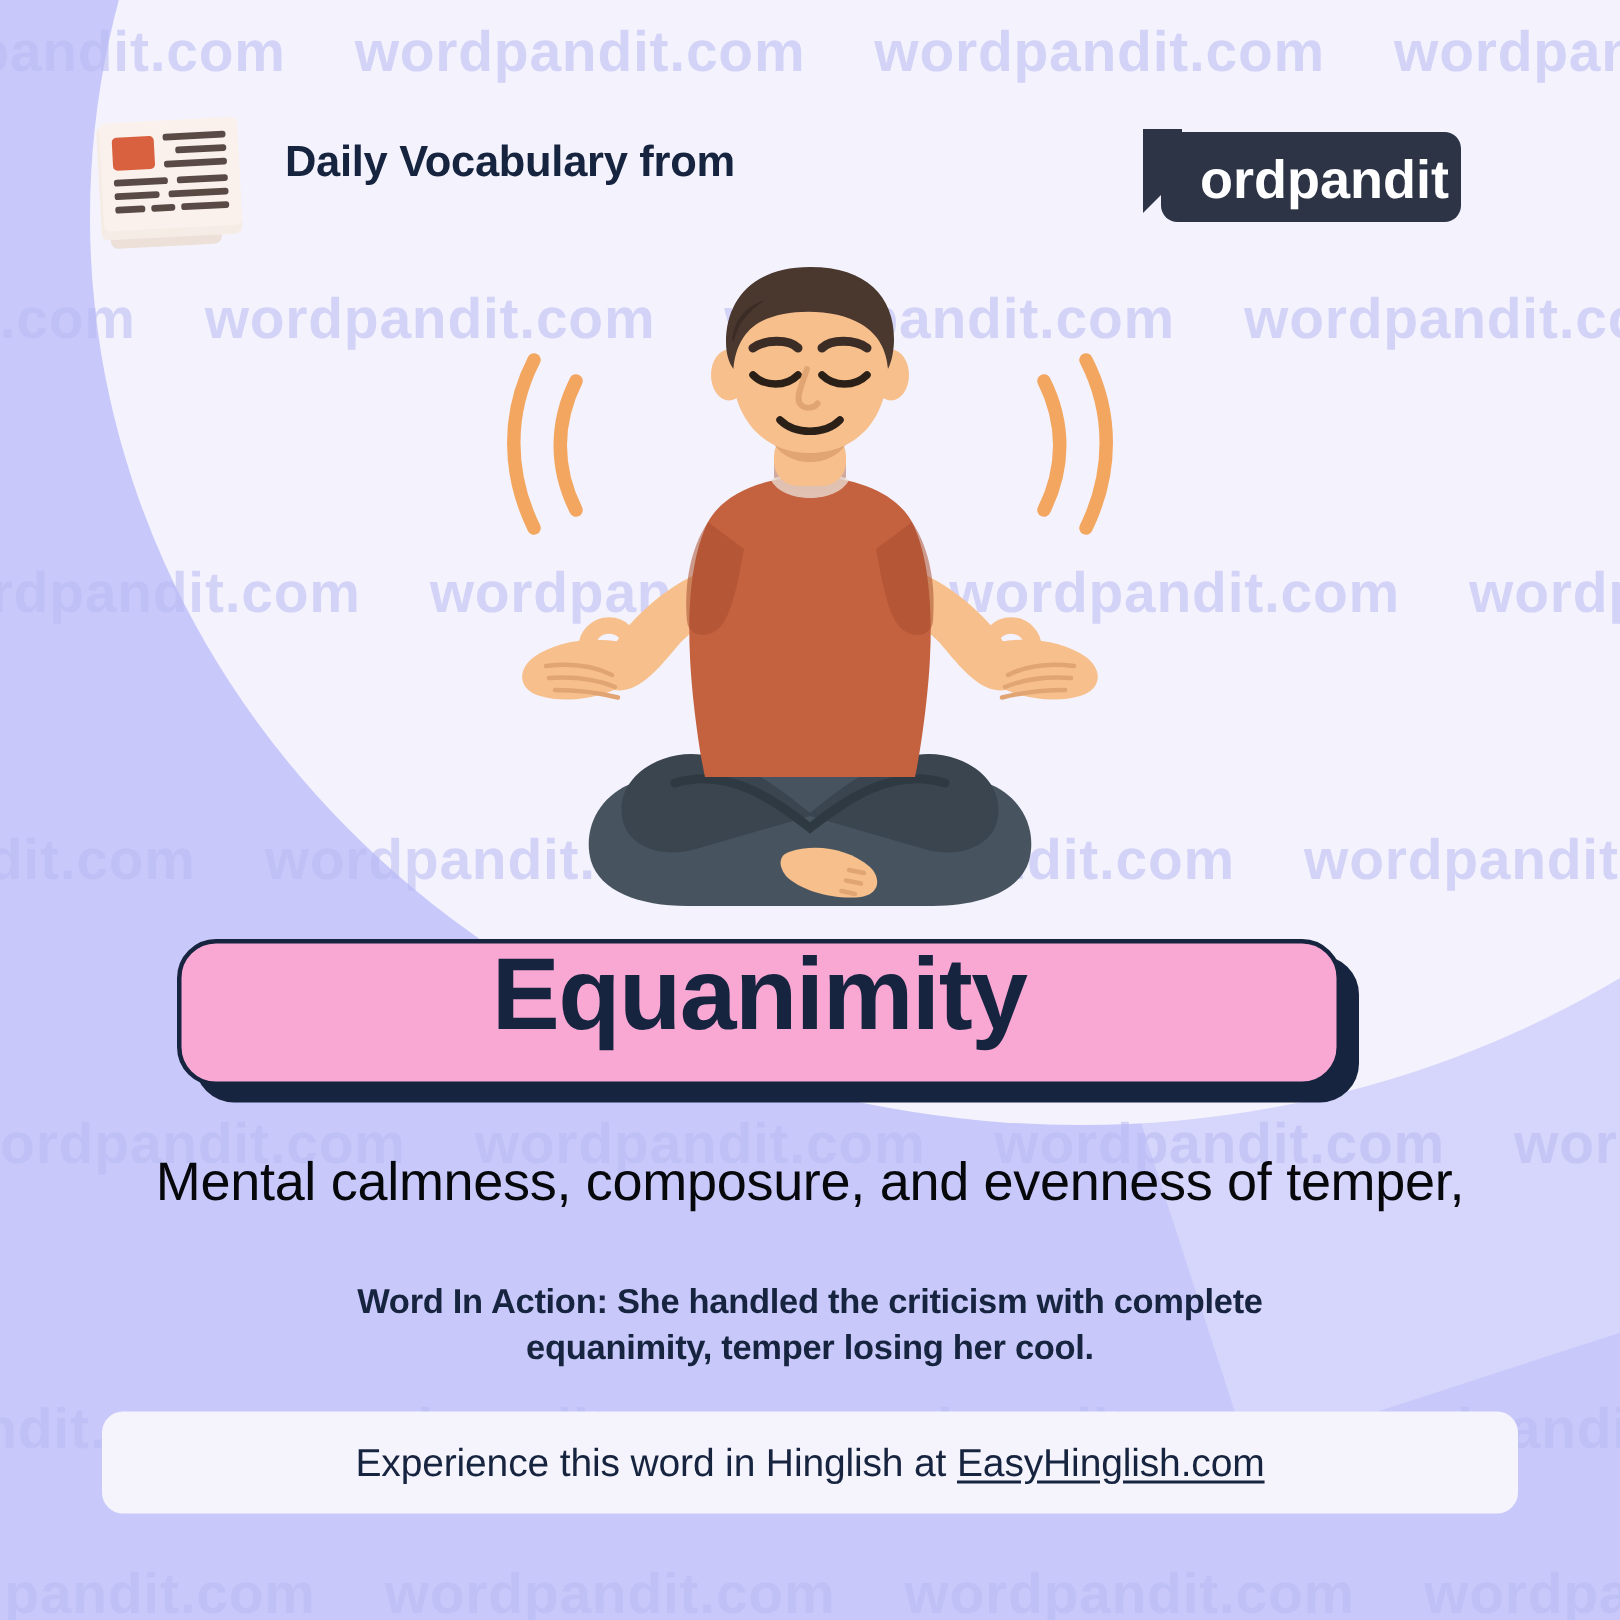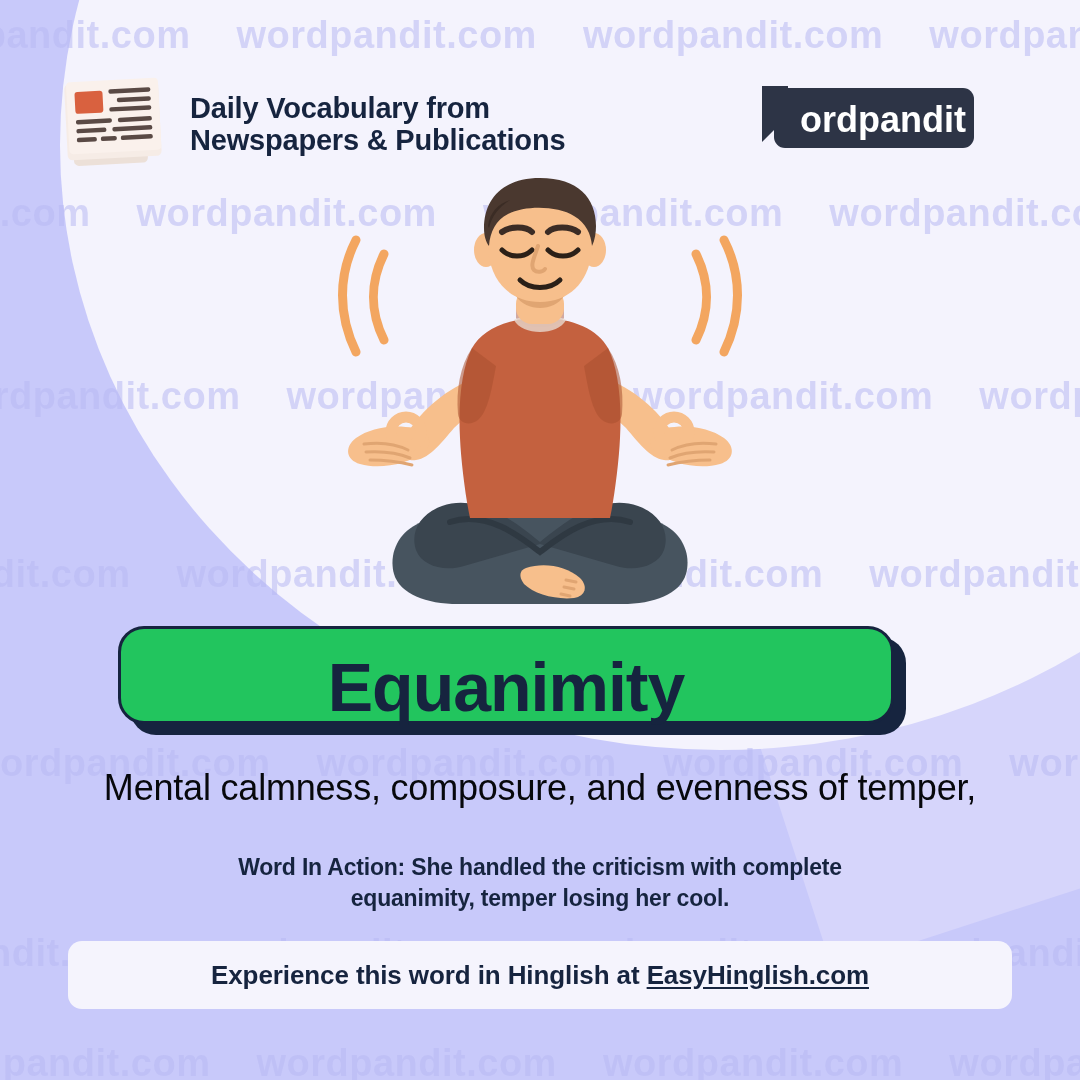--- a/index.html
+++ b/index.html
@@ -132,25 +132,25 @@
     position: absolute;
     left: 12px; top: 11px;
     width: 776px; height: 98px;
     background: #16243f;
     border-radius: 26px;
   }
   .word-card {
     position: absolute;
     left: 0; top: 0;
     width: 776px; height: 98px;
-    background: #22c55e;
+    background: #f9a8d4;
     border: 3px solid #16243f;
     border-radius: 26px;
     display: flex;
-    align-items: flex-end;
+    align-items: flex-start;
     justify-content: center;
   }
   .word-card .word-text {
     font-size: 68px;
     font-weight: 800;
     color: #16243f;
     letter-spacing: -1px;
     line-height: 1;
   }
 
@@ -188,21 +188,21 @@
     width: 944px; height: 68px;
     background: #f5f4fd;
     border-radius: 14px;
     display: flex;
     align-items: center;
     justify-content: center;
     z-index: 7;
   }
   .cta-text {
     font-size: 26px;
-    font-weight: 700;
+    font-weight: 400;
     color: #16243f;
     letter-spacing: -0.1px;
   }
   .cta-text u { text-decoration: underline; text-underline-offset: 3px; }
 </style>
 </head>
 <body>
 
 <div id="card">
 
@@ -240,21 +240,20 @@
           <rect x="54" y="55" width="40" height="4.5" rx="2" fill="#5a4a45"></rect>
           <rect x="18" y="64" width="20" height="4.5" rx="2" fill="#5a4a45"></rect>
           <rect x="42" y="64" width="16" height="4.5" rx="2" fill="#5a4a45"></rect>
           <rect x="62" y="64" width="32" height="4.5" rx="2" fill="#5a4a45"></rect>
         </g>
       </svg>
     </div>
 
     <div class="header-title">
       <div>Daily Vocabulary from</div>
-      <div>Newspapers &amp; Publications</div>
     </div>
 
     <div class="brand-logo">
       <svg viewBox="0 0 222 68" width="222" height="68">
         <rect x="18" y="4" width="200" height="60" rx="11" fill="#2d3446"></rect>
         <path d="M6 2 h26 v56 l-13 -13 l-13 13 Z" fill="#2d3446"></path>
         <text x="44" y="48" font-family="Liberation Sans, sans-serif" font-size="36" font-weight="800" fill="#ffffff">ordpandit</text>
       </svg>
     </div>
   </div>

